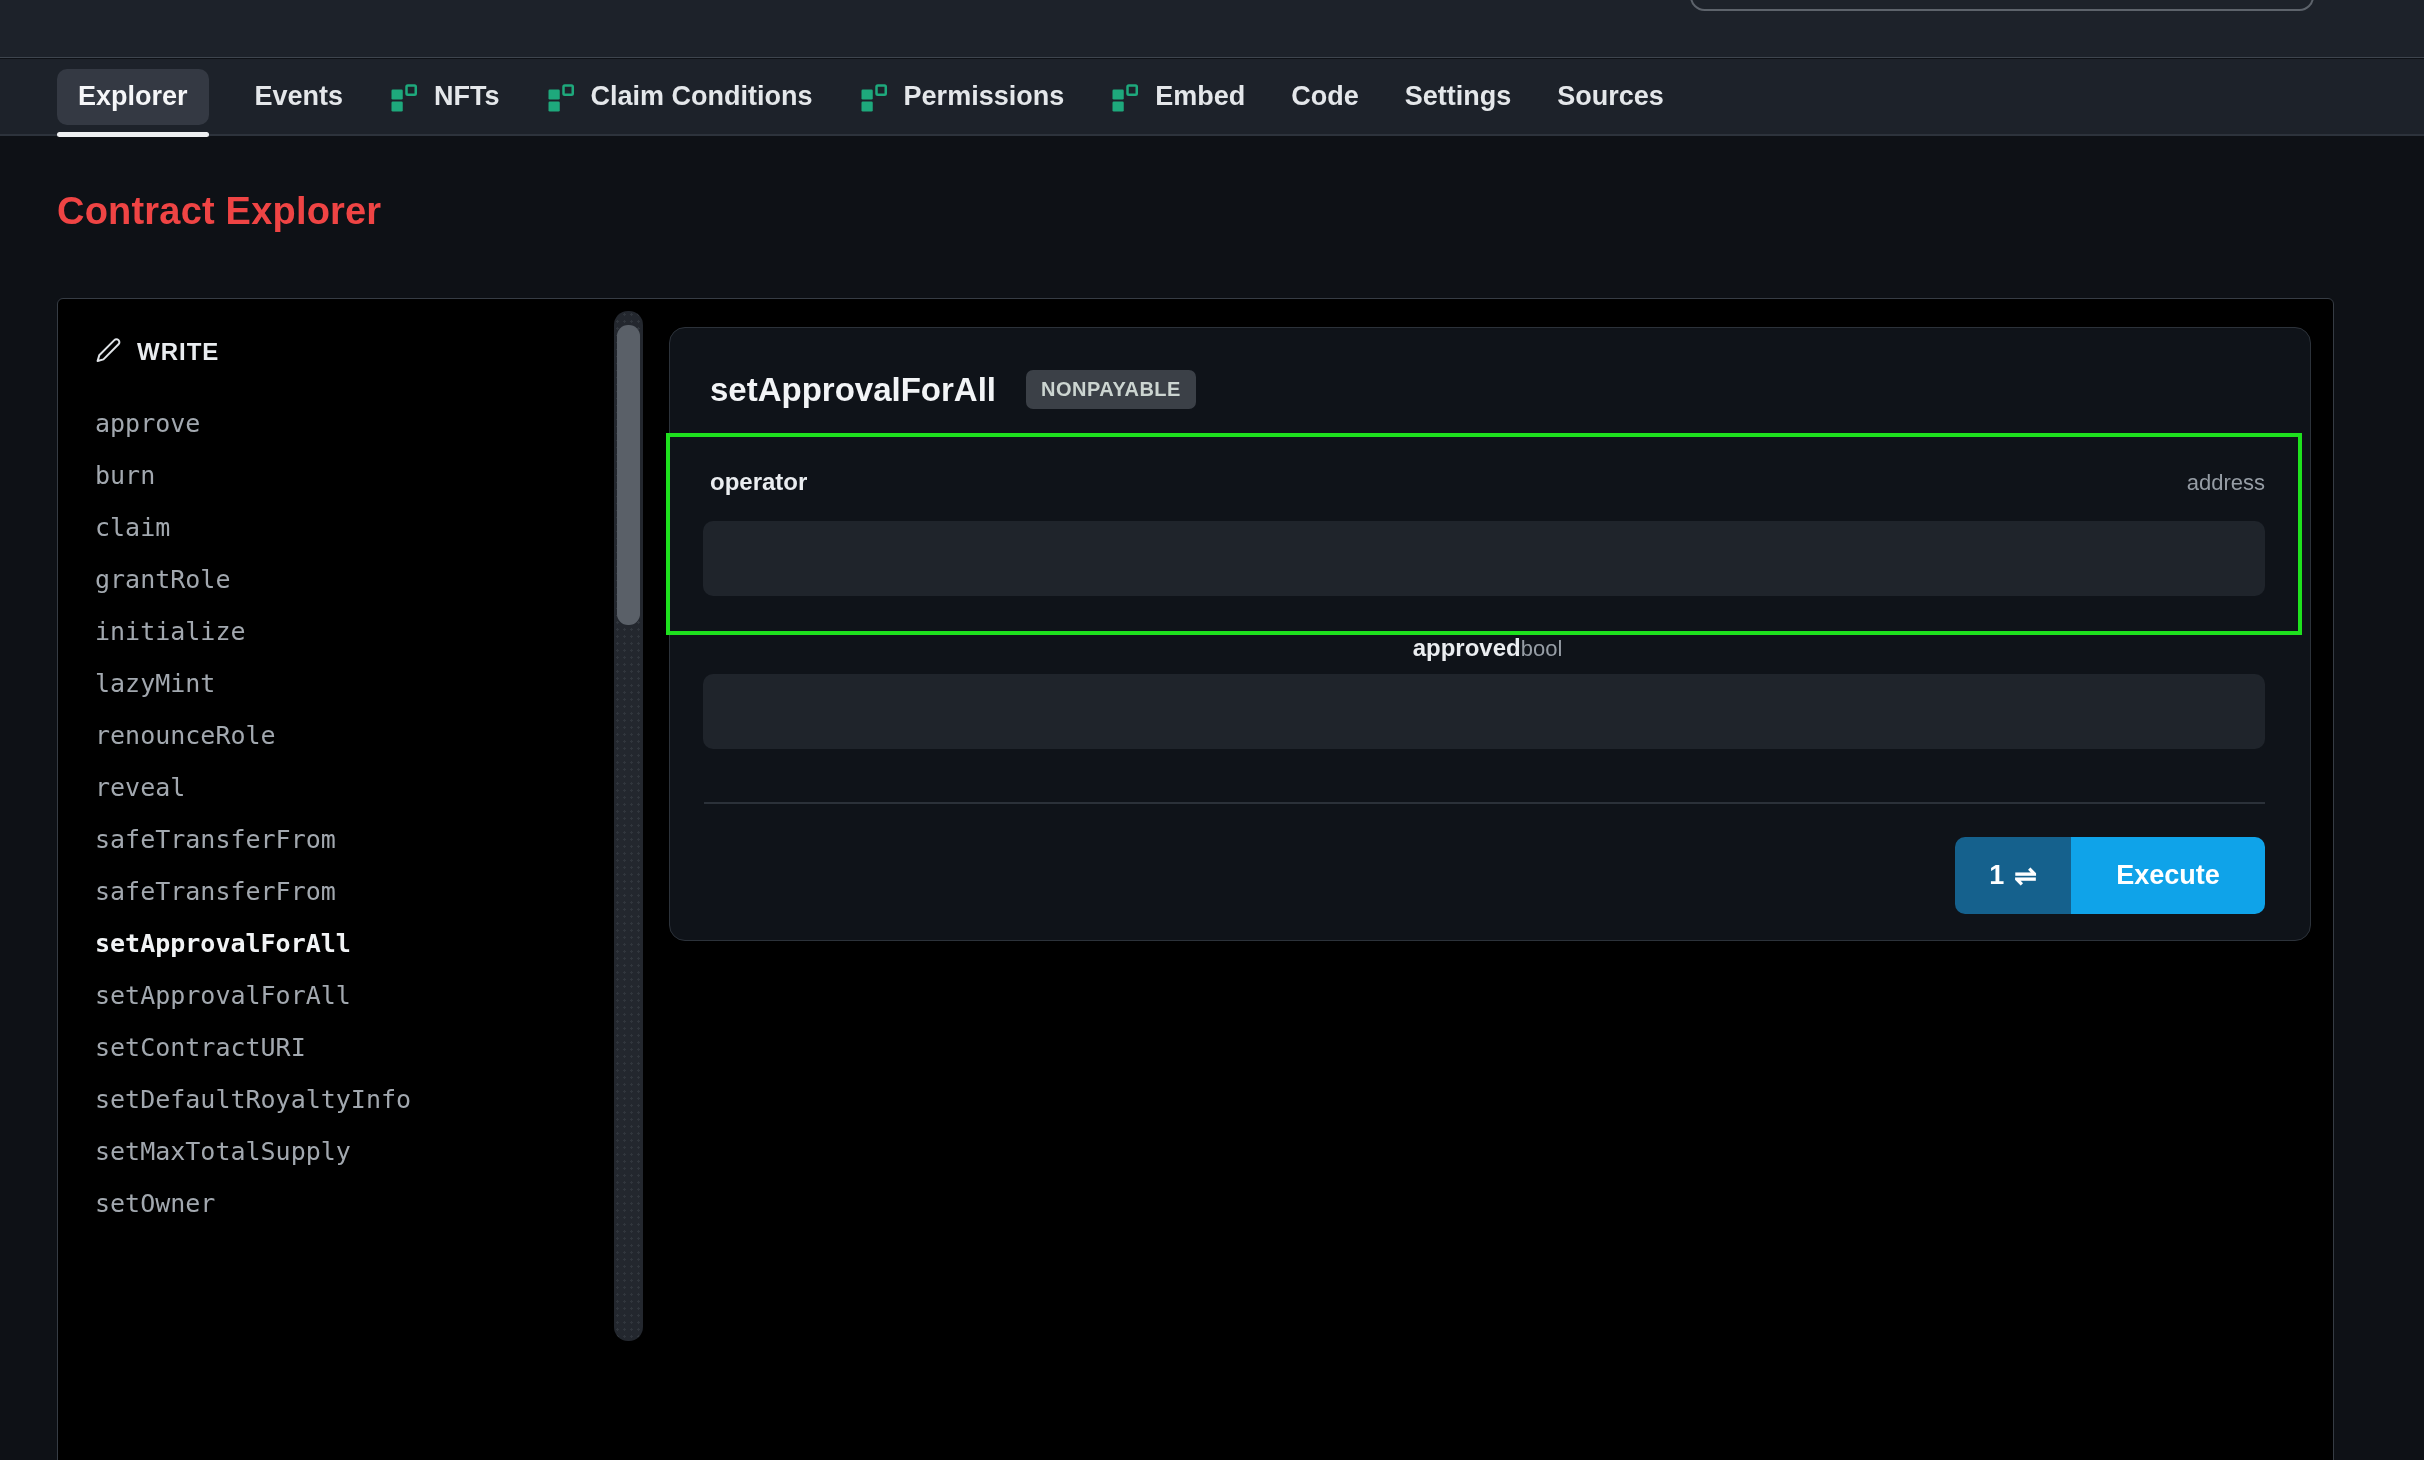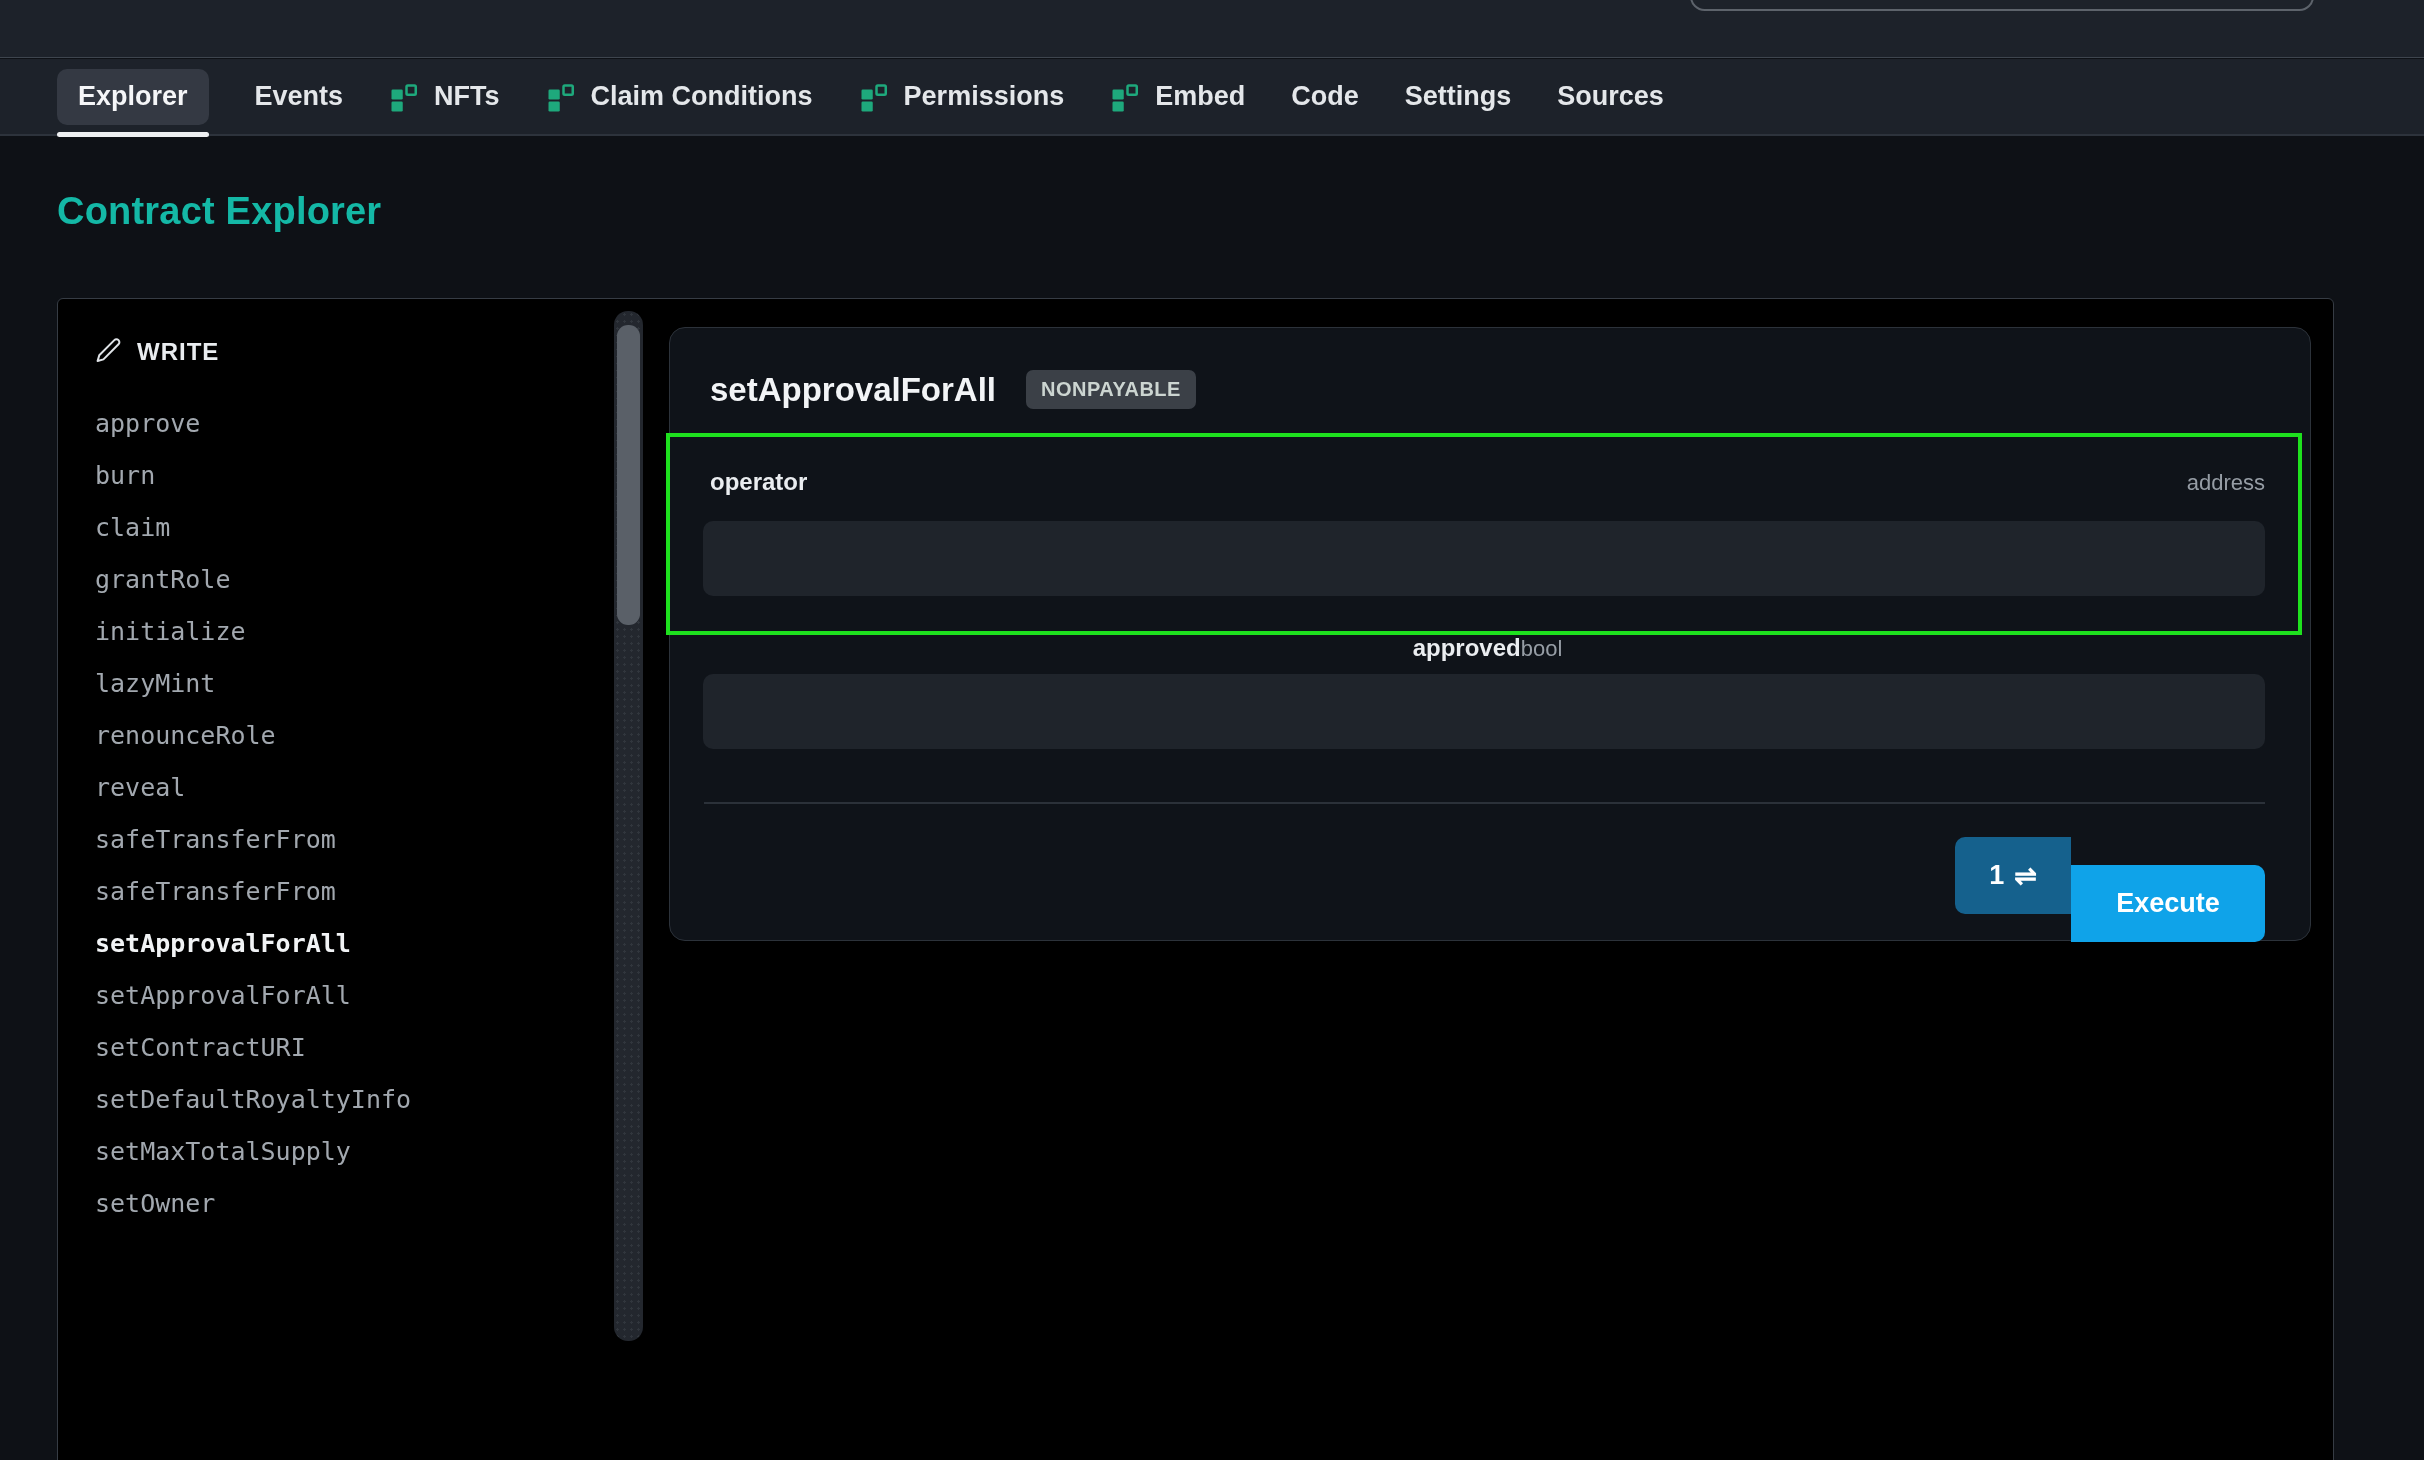--- a/index.html
+++ b/index.html
@@ -36,21 +36,21 @@
   }
   .tab.active::after {
     content:""; position:absolute; left:0; right:0; bottom:-12px; height:5px;
     background:#eef0f2; border-radius:3px;
   }
   .tab svg { display:block; }
 
   
   .page-title {
     position:absolute; left:57px; top:190px;
-    font-size:38px; font-weight:700; color:#14b8a6; letter-spacing:.2px;
+    font-size:38px; font-weight:700; color:#ef4444; letter-spacing:.2px;
   }
 
   
   .container {
     position:absolute; left:57px; top:298px; width:2277px; height:1374px;
     background:#000000; border:1px solid #363c44; border-radius:6px;
   }
 
   
   .fn-list { position:absolute; left:0; top:0; width:550px; padding:34px 0 0 37px; }
@@ -111,21 +111,20 @@
     width:116px; height:77px; background:#15618d; color:#fff;
     font-size:27px; font-weight:600; border:none; cursor:pointer;
     border-radius:10px 0 0 10px;
     font-family:"Liberation Sans", sans-serif;
   }
   .execute-btn {
     width:194px; height:77px; background:#0fa3e9; color:#fff;
     font-size:27px; font-weight:700; border:none; cursor:pointer;
     border-radius:0 10px 10px 0;
     font-family:"Liberation Sans", sans-serif;
-    margin-top:28px;
   }
 
   
   .highlight-box {
     position:absolute; left:666px; top:433px; width:1636px; height:202px;
     border:4px solid #1ee11e; z-index:5; pointer-events:none;
   }
 </style>
 </head>
 <body>

